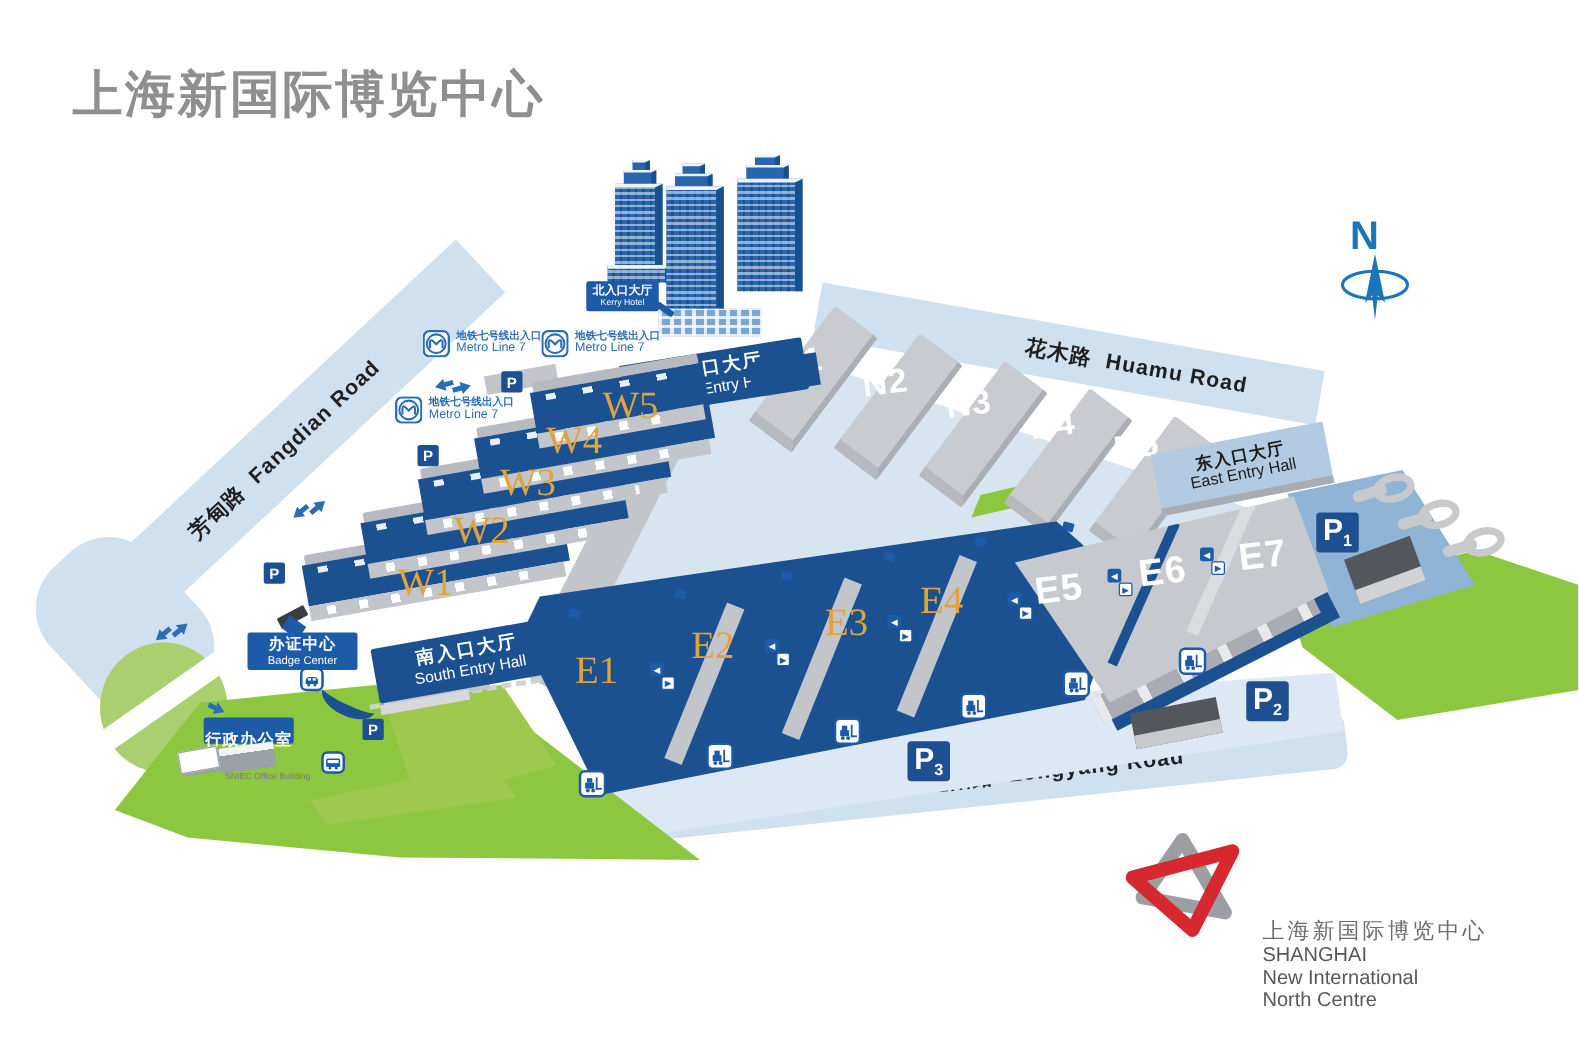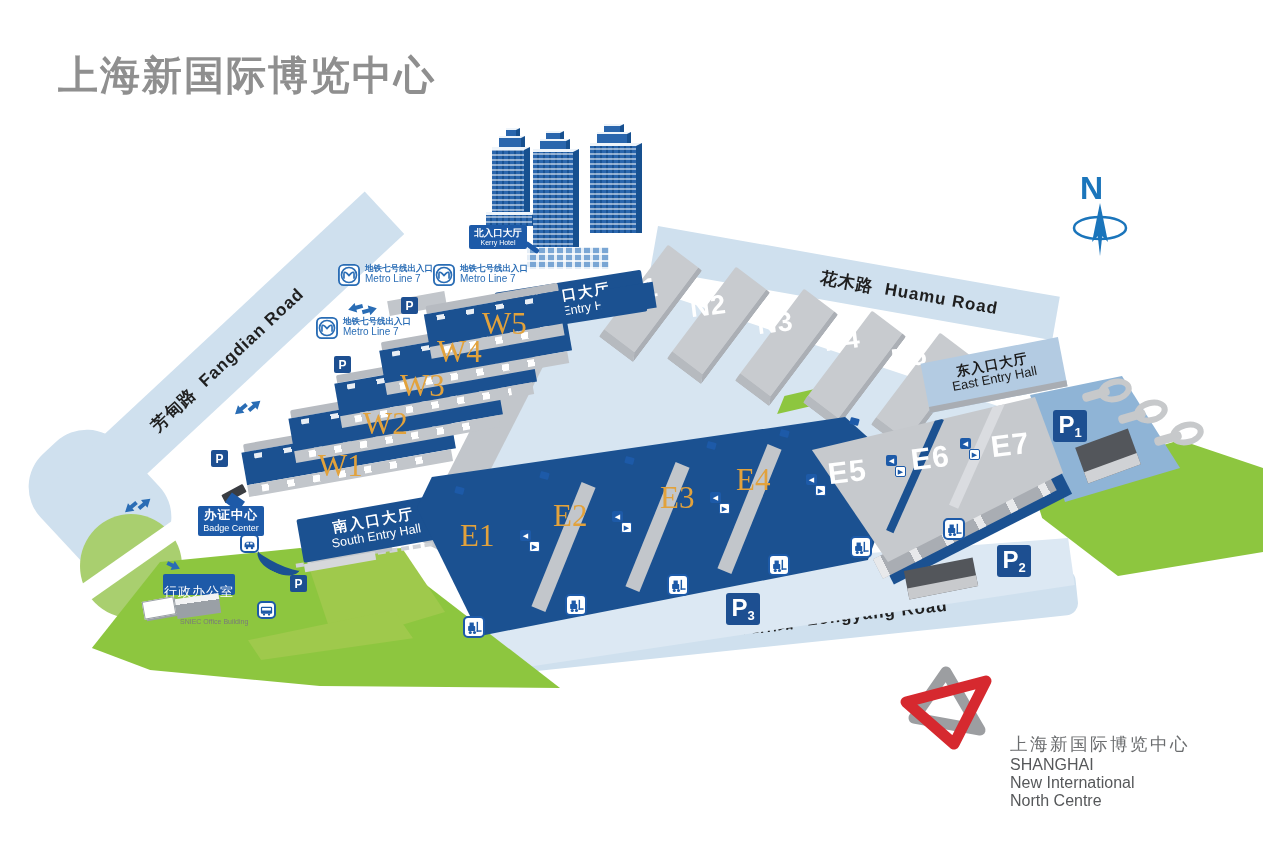--- a/index.html
+++ b/index.html
@@ -353,32 +353,32 @@
   <div class="ab" style="left:527px;top:247px;width:82px;height:22px;background:#7aa6d4;
               background-image:repeating-linear-gradient(90deg,rgba(255,255,255,.8) 0 3px,transparent 3px 9px),repeating-linear-gradient(0deg,rgba(255,255,255,.8) 0 2px,transparent 2px 7px);"></div>
   <div class="bluebox ab" style="left:469px;top:225px;width:58px;height:24px;">
     <span style="font-size:9.5px;font-weight:bold;">北入口大厅</span>
     <span style="font-size:7px;">Kerry Hotel</span>
   </div>
   <div class="ab" style="left:524px;top:245px;width:16px;height:5px;background:#1d5aa8;transform:rotate(35deg);border-radius:2px;"></div>
 
   <div class="ab" style="left:222px;top:489px;width:24px;height:9px;background:#3a3d42;transform:rotate(-28deg);border-radius:1px;"></div>
   <div class="ab" style="left:227px;top:496px;width:16px;height:12px;background:#1d5aa8;transform:rotate(35deg);"></div>
-  <div class="bluebox ab" style="left:198px;top:506px;width:66px;height:30px;">
+  <div class="bluebox ab" style="left:198px;top:506px;width:88px;height:30px;">
     <span style="font-size:12.5px;font-weight:bold;letter-spacing:1px;">办证中心</span>
     <span style="font-size:9px;">Badge Center</span>
   </div>
   <div class="icon-box ab" style="left:240px;top:534px;width:19px;height:19px;">
       <svg width="15" height="15">
         <use href="#car"></use>
       </svg>
     </div>
 
   <div class="bluebox ab" style="left:163px;top:574px;width:72px;height:21px;">
-    <span style="font-size:13px;font-weight:normal;letter-spacing:1px;margin-top:15px;">行政办公室</span>
+    <span style="font-size:13px;font-weight:bold;letter-spacing:1px;margin-top:15px;">行政办公室</span>
   </div>
   <div class="ab" style="left:143px;top:599px;width:30px;height:16px;background:#fff;border:1px solid #9aa0a6;box-shadow:2px 2px 0 #9aa0a6;transform:rotate(-10deg);"></div>
   <div class="ab" style="left:176px;top:596px;width:44px;height:20px;background:linear-gradient(#f2f3f4 0 6px,#9aa0a6 6px);transform:rotate(-8deg);"></div>
   <div class="ab" style="left:180px;top:618px;font-size:7px;color:#7a7a7a;white-space:nowrap;">SNIEC Office Building</div>
   <div class="icon-box ab" style="left:257px;top:601px;width:19px;height:18px;">
       <svg width="15" height="15">
         <use href="#bus"></use>
       </svg>
     </div>
 

